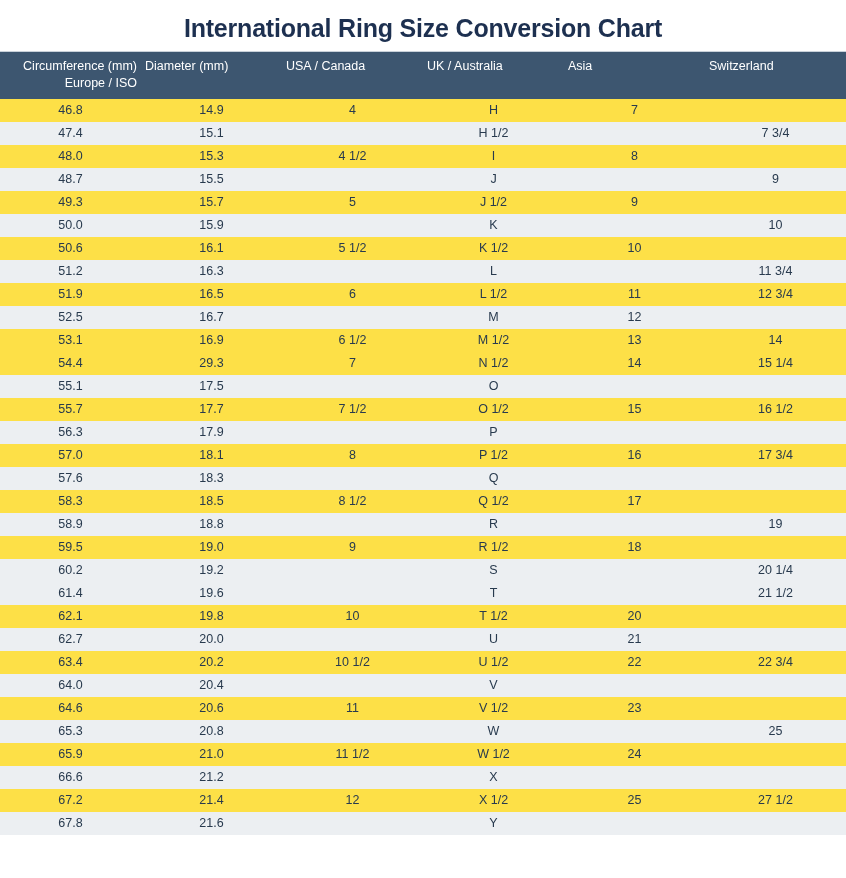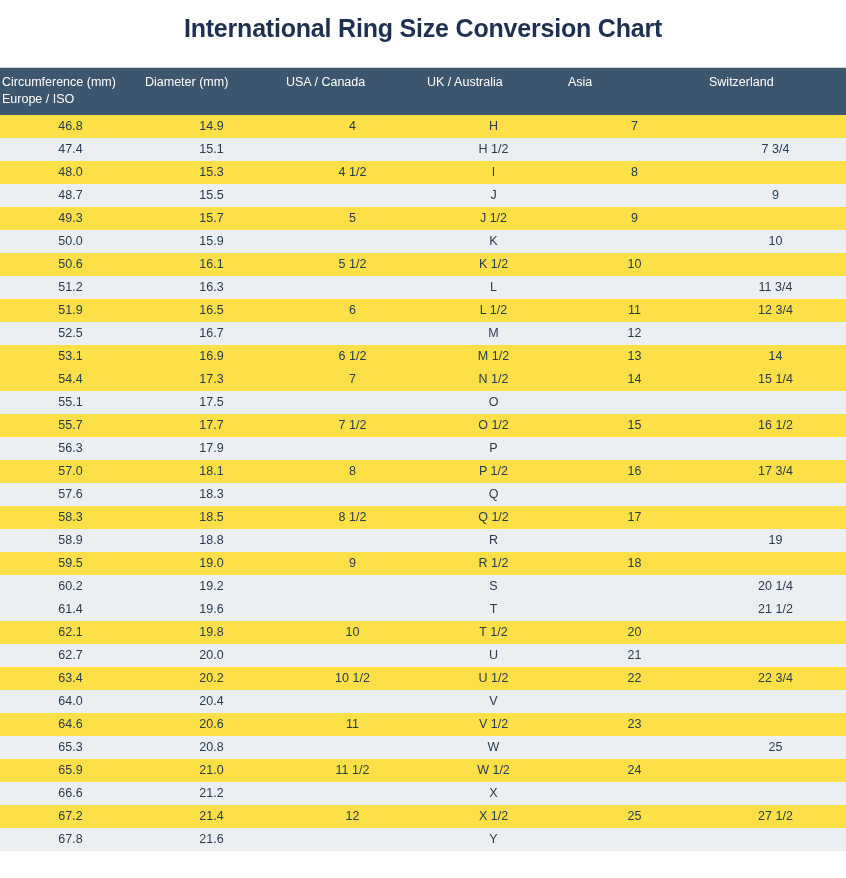--- a/index.html
+++ b/index.html
@@ -20,21 +20,21 @@
     position: relative;
     box-sizing: border-box;
   }
   .title {
     text-align: center;
     font-size: 25px;
     font-weight: bold;
     color: #1d3050;
     letter-spacing: -0.2px;
     padding-top: 14px;
-    padding-bottom: 24px;
+    padding-bottom: 8px;
     margin: 0;
     border-radius: 26px;
   }
   .title-rule {
     height: 1px;
     background: #c9d1da;
     margin: 0 0 0 0;
   }
   table.chart {
     width: 846px;
@@ -54,21 +54,21 @@
     color: #ffffff;
     font-size: 12.5px;
     font-weight: normal;
     text-align: left;
     vertical-align: top;
     padding: 6px 4px 7px 4px;
     line-height: 1.35;
     border: none;
   }
   thead th.col-first {
-    text-align: left;
+    text-align: right;
     padding-left: 2px;
   }
   tbody td {
     text-align: center;
     padding: 2px 4px;
     height: 19px;
     line-height: 1.2;
     color: #283a4e;
     border: none;
     white-space: nowrap;
@@ -191,21 +191,21 @@
         <tr class="even">
           <td>53.1</td>
           <td>16.9</td>
           <td>6 1/2</td>
           <td>M 1/2</td>
           <td>13</td>
           <td>14</td>
         </tr>
         <tr class="even">
           <td>54.4</td>
-          <td>17.3</td>
+          <td>29.3</td>
           <td>7</td>
           <td>N 1/2</td>
           <td>14</td>
           <td>15 1/4</td>
         </tr>
         <tr class="odd">
           <td>55.1</td>
           <td>17.5</td>
           <td></td>
           <td>O</td>

